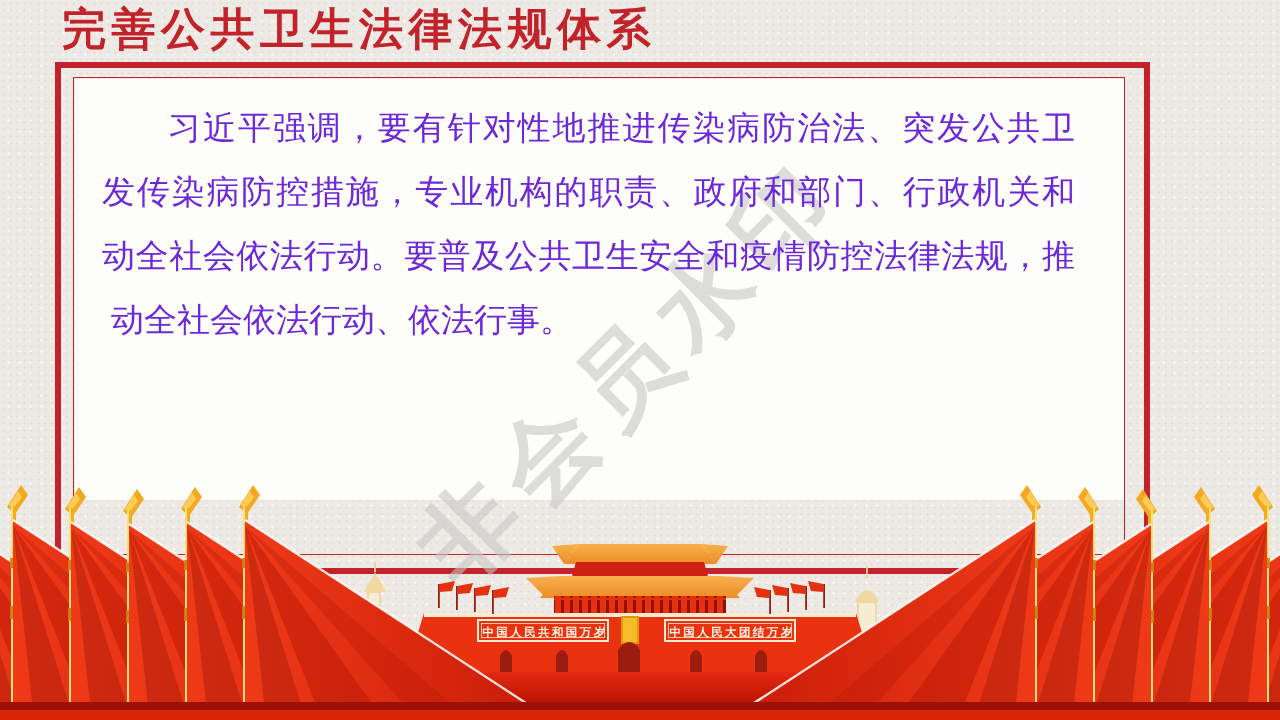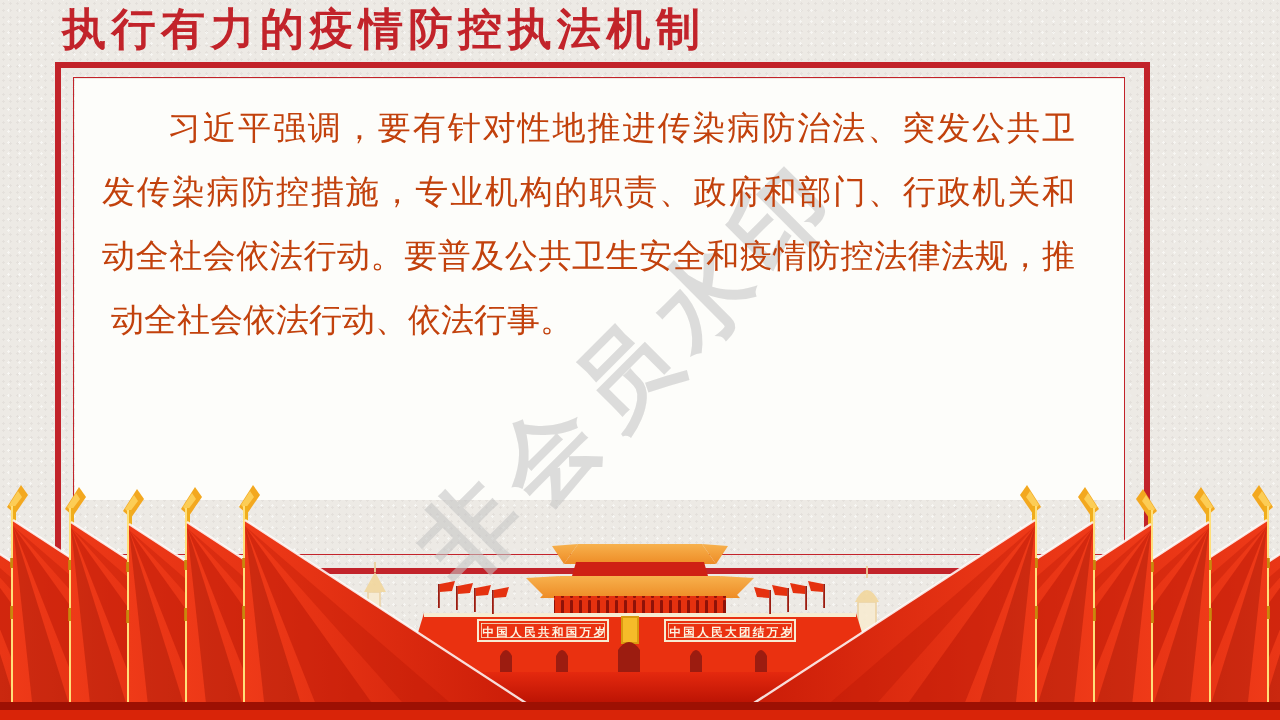--- a/index.html
+++ b/index.html
@@ -32,35 +32,35 @@
   }
   .watermark{
     position:absolute;left:330px;top:316px;width:600px;height:110px;z-index:2;
     transform:rotate(-45deg);transform-origin:center;
     font-size:96px;letter-spacing:14px;color:#c6c6c6;opacity:.58;
     white-space:nowrap;text-align:center;line-height:110px;
     font-family:"Liberation Sans", sans-serif;font-weight:700;
   }
   .bodytext{
     position:absolute;left:102px;top:96px;width:973px;z-index:3;
-    color:#c2410c;font-size:33px;line-height:64px;
+    color:#6d28d9;font-size:33px;line-height:64px;
   }
   .bodytext .bl{
     text-align:justify;text-align-last:justify;white-space:nowrap;height:64px;
   }
   .bodytext .bl.first{text-indent:66px;}
   .bodytext .bl.last{text-align-last:left;margin-left:9px;}
   .bottom-scene{
     position:absolute;left:0;top:480px;width:1280px;height:240px;z-index:4;
   }
 </style>
 </head>
 <body>
 
-<div class="title">执行有力的疫情防控执法机制</div>
+<div class="title">完善公共卫生法律法规体系</div>
 
 <div class="frame-outer"></div>
 <div class="frame-inner"></div>
 <div class="text-panel"></div>
 
 <div class="watermark">非会员水印</div>
 
 <div class="bodytext">
   <div class="bl first">习近平强调，要有针对性地推进传染病防治法、突发公共卫</div>
   <div class="bl">发传染病防控措施，专业机构的职责、政府和部门、行政机关和</div>

